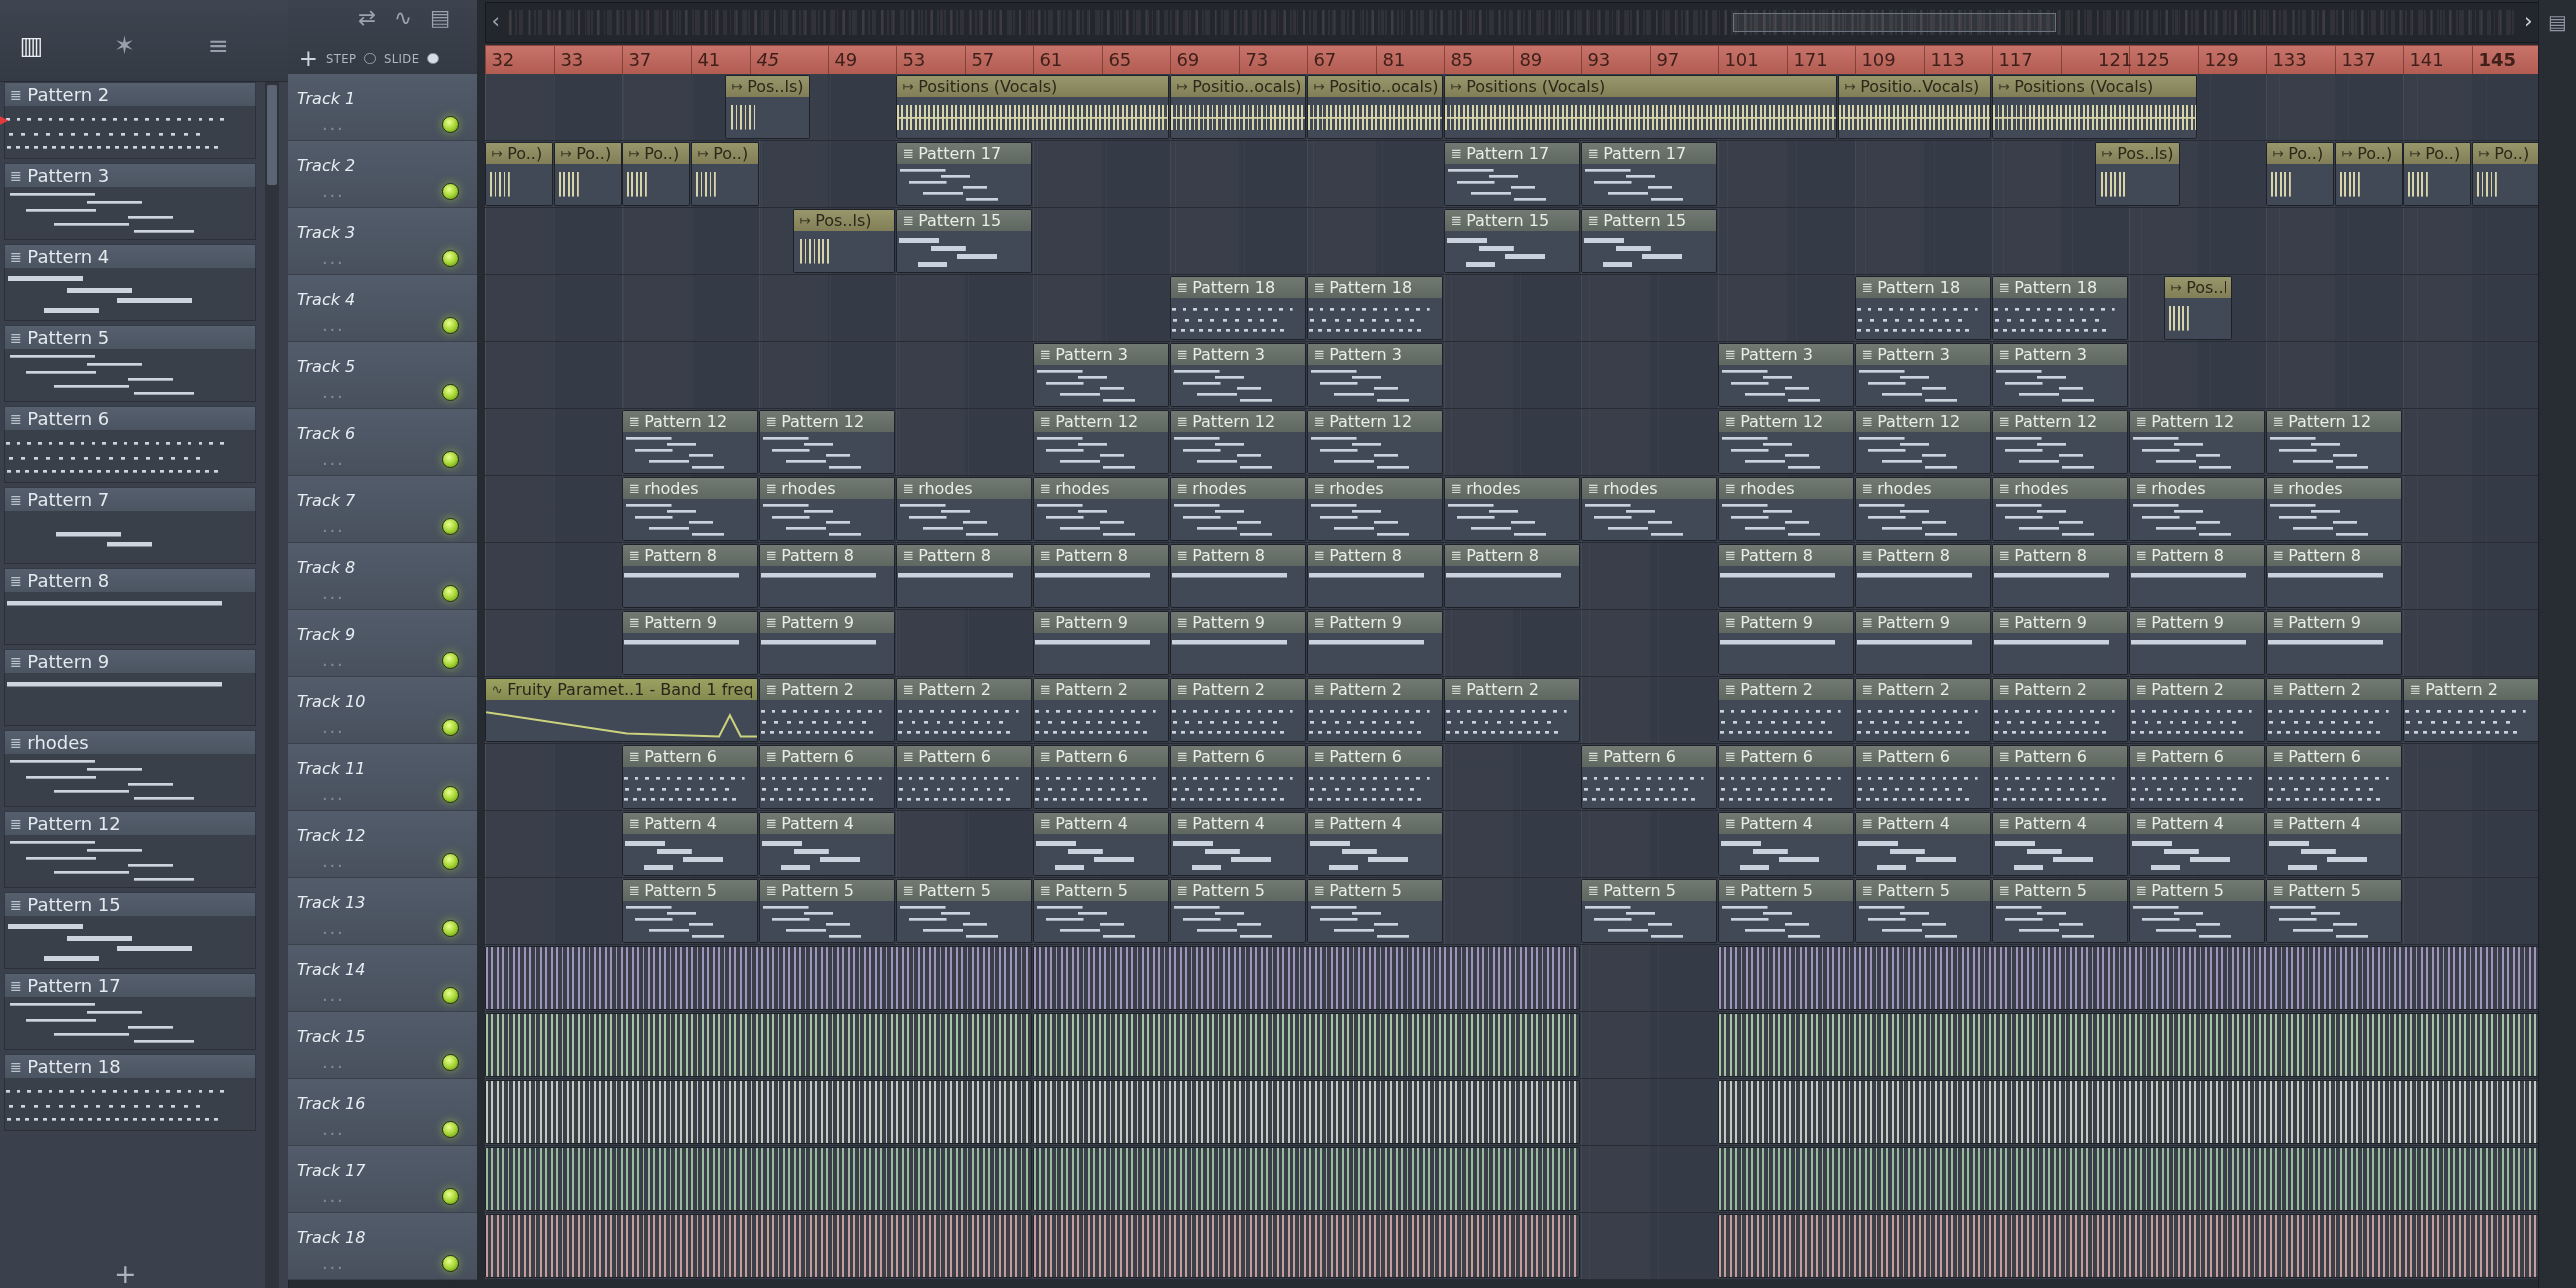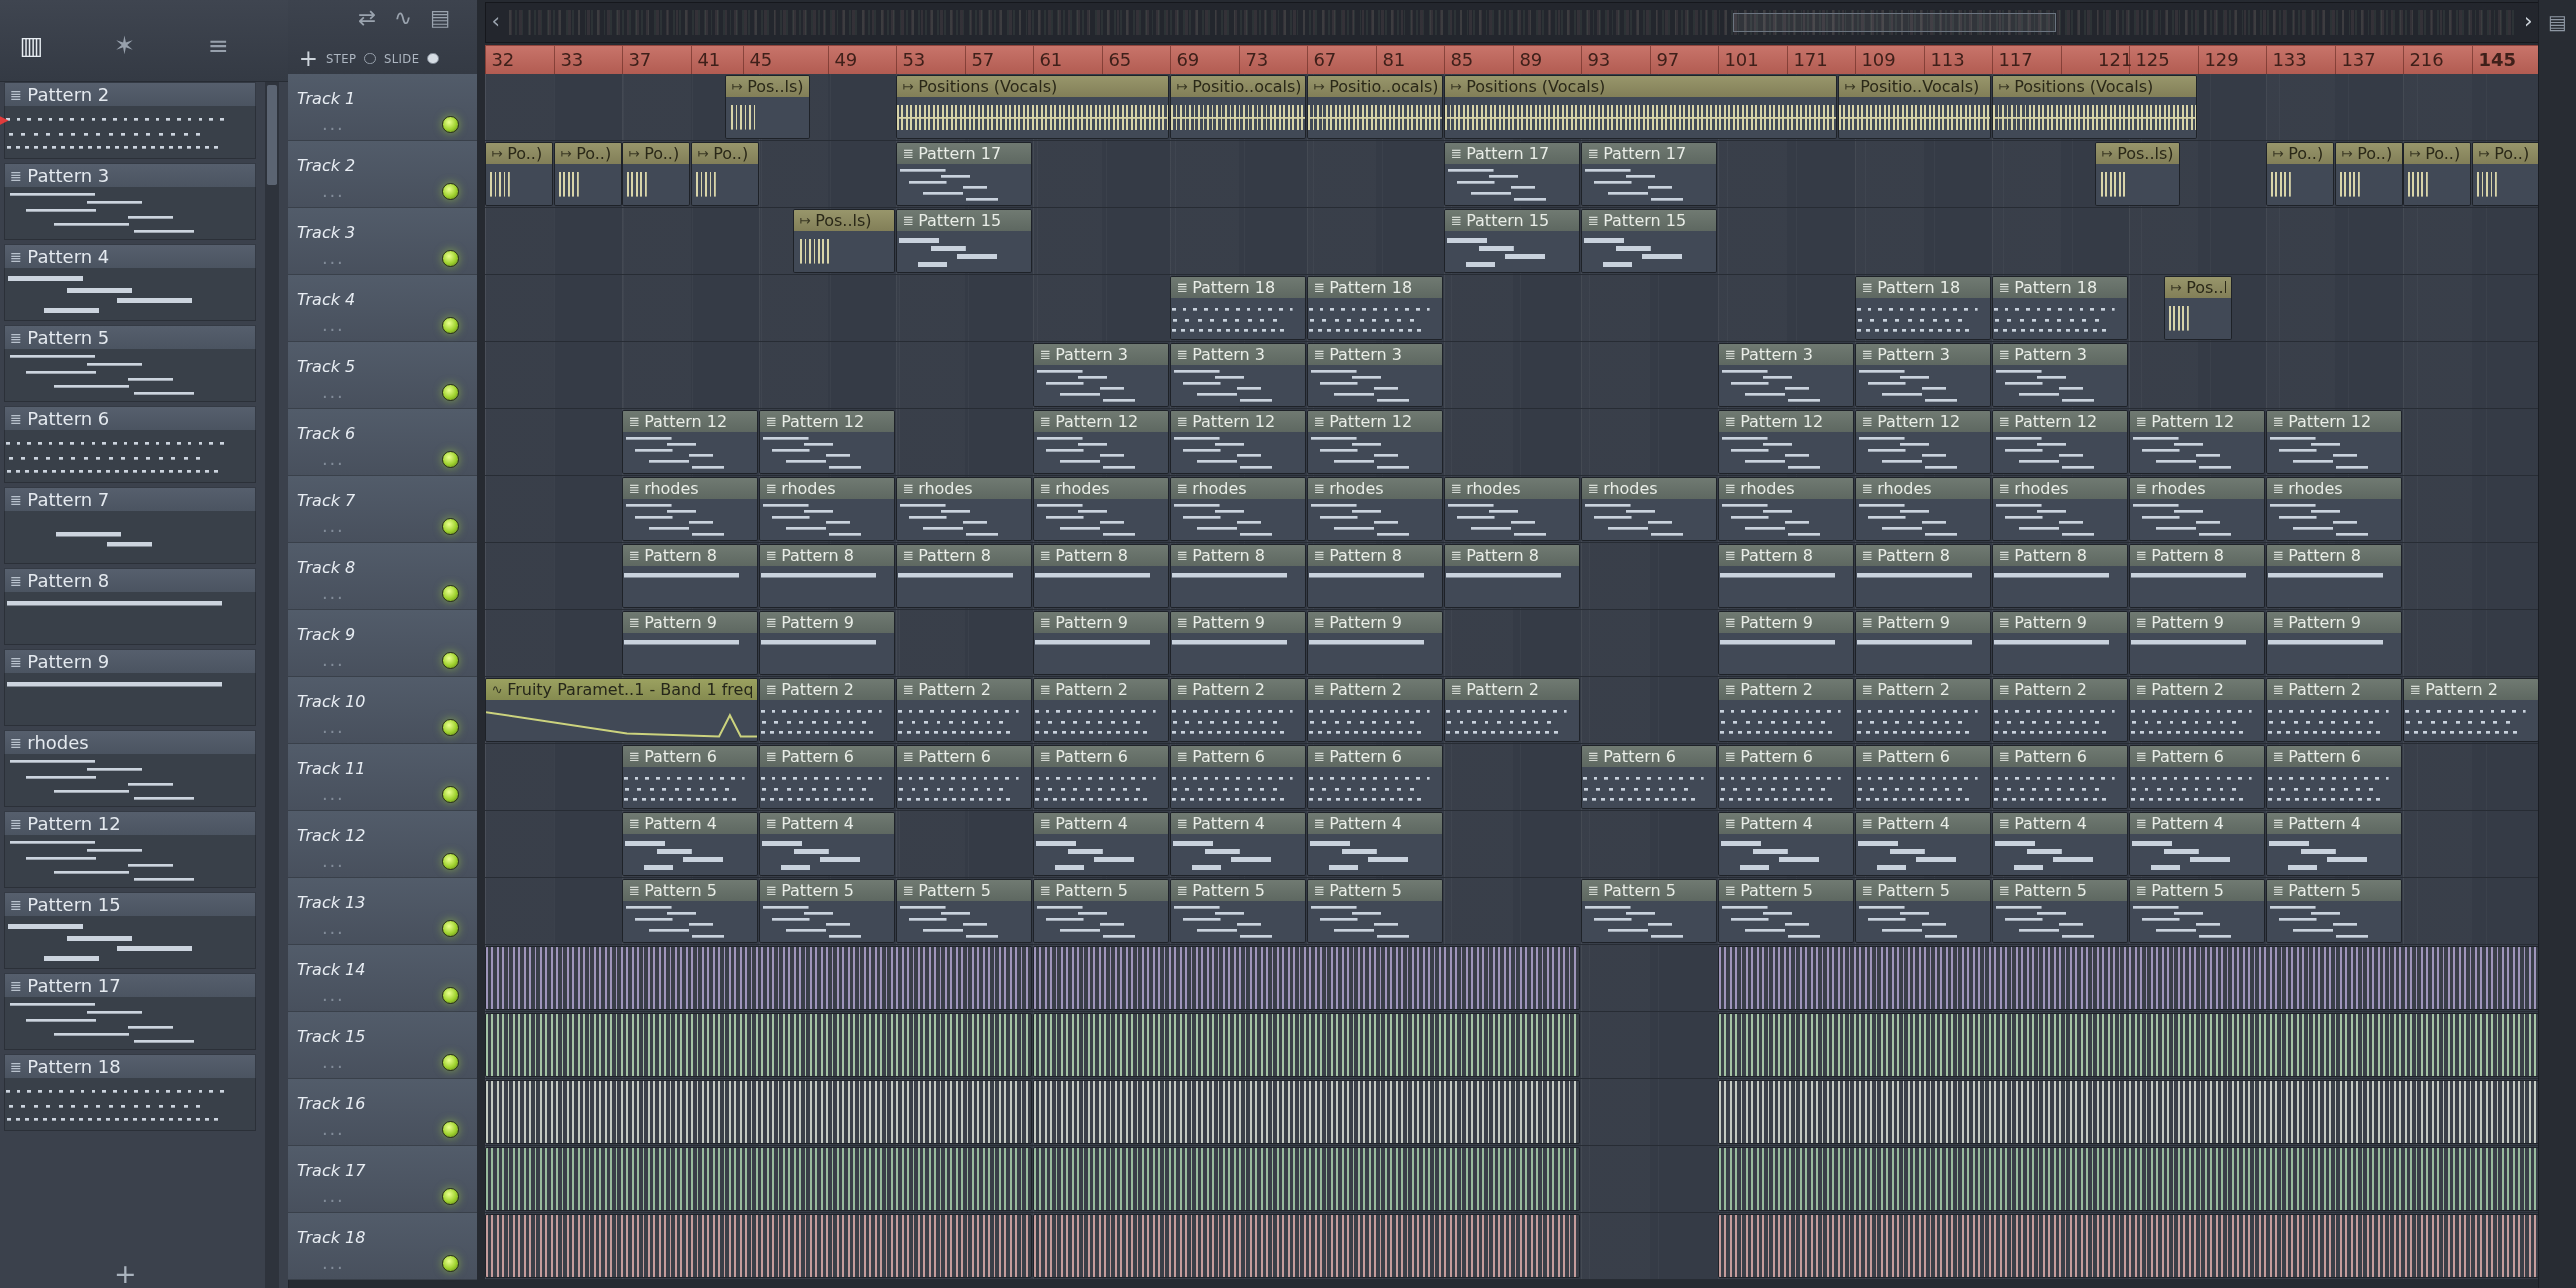--- a/index.html
+++ b/index.html
@@ -252,21 +252,21 @@
       <div class="nav-vp"></div>
     </div>
     <span class="nav-ar r">›</span>
   </div>
 
   <div id="ruler">
       <div class="rl" style="left: 0px;">32</div>
       <div class="rl" style="left: 69px;">33</div>
       <div class="rl" style="left: 137px;">37</div>
       <div class="rl" style="left: 206px;">41</div>
-      <div class="rl" style="left: 258px;">45</div>
+      <div class="rl" style="left: 265px; font-style: italic;">45</div>
       <div class="rl" style="left: 343px;">49</div>
       <div class="rl" style="left: 411px;">53</div>
       <div class="rl" style="left: 480px;">57</div>
       <div class="rl" style="left: 548px;">61</div>
       <div class="rl" style="left: 617px;">65</div>
       <div class="rl" style="left: 685px;">69</div>
       <div class="rl" style="left: 754px;">73</div>
       <div class="rl" style="left: 822px;">67</div>
       <div class="rl" style="left: 891px;">81</div>
       <div class="rl" style="left: 959px;">85</div>
@@ -276,21 +276,21 @@
       <div class="rl" style="left: 1233px;">101</div>
       <div class="rl" style="left: 1302px;">171</div>
       <div class="rl" style="left: 1370px;">109</div>
       <div class="rl" style="left: 1439px;">113</div>
       <div class="rl" style="left: 1507px;">117</div>
       <div class="rl" style="left: 1576px; padding-left: 36px;">121</div>
       <div class="rl" style="left: 1644px;">125</div>
       <div class="rl" style="left: 1713px;">129</div>
       <div class="rl" style="left: 1781px;">133</div>
       <div class="rl" style="left: 1850px;">137</div>
-      <div class="rl" style="left: 1918px;">216</div>
+      <div class="rl" style="left: 1918px;">141</div>
       <div class="rl" style="left: 1987px; font-weight: bold;">145</div>
     </div>
 
   <div id="track-heads">
       <div class="thead">
         <div class="tname">Track 1</div>
         <div class="tdots">...</div>
         <div class="tled"></div>
       </div>
       <div class="thead">

